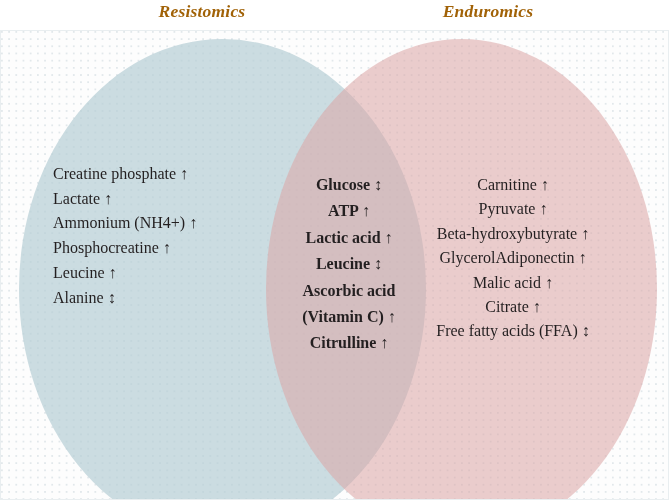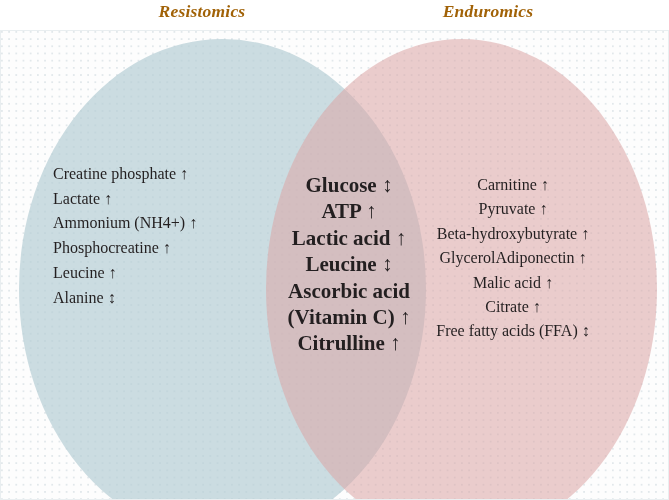--- a/index.html
+++ b/index.html
@@ -93,21 +93,21 @@
     left: 52px;
     top: 131px;
     text-align: left;
   }
   #col-center {
     left: 279px;
     top: 141px;
     width: 138px;
     text-align: center;
     font-weight: bold;
-    font-size: 21px;
+    font-size: 16px;
     line-height: 26.4px;
   }
   #col-right {
     left: 392px;
     top: 142px;
     width: 240px;
     text-align: center;
     line-height: 24.4px;
   }
   .col .item { display: block; }

